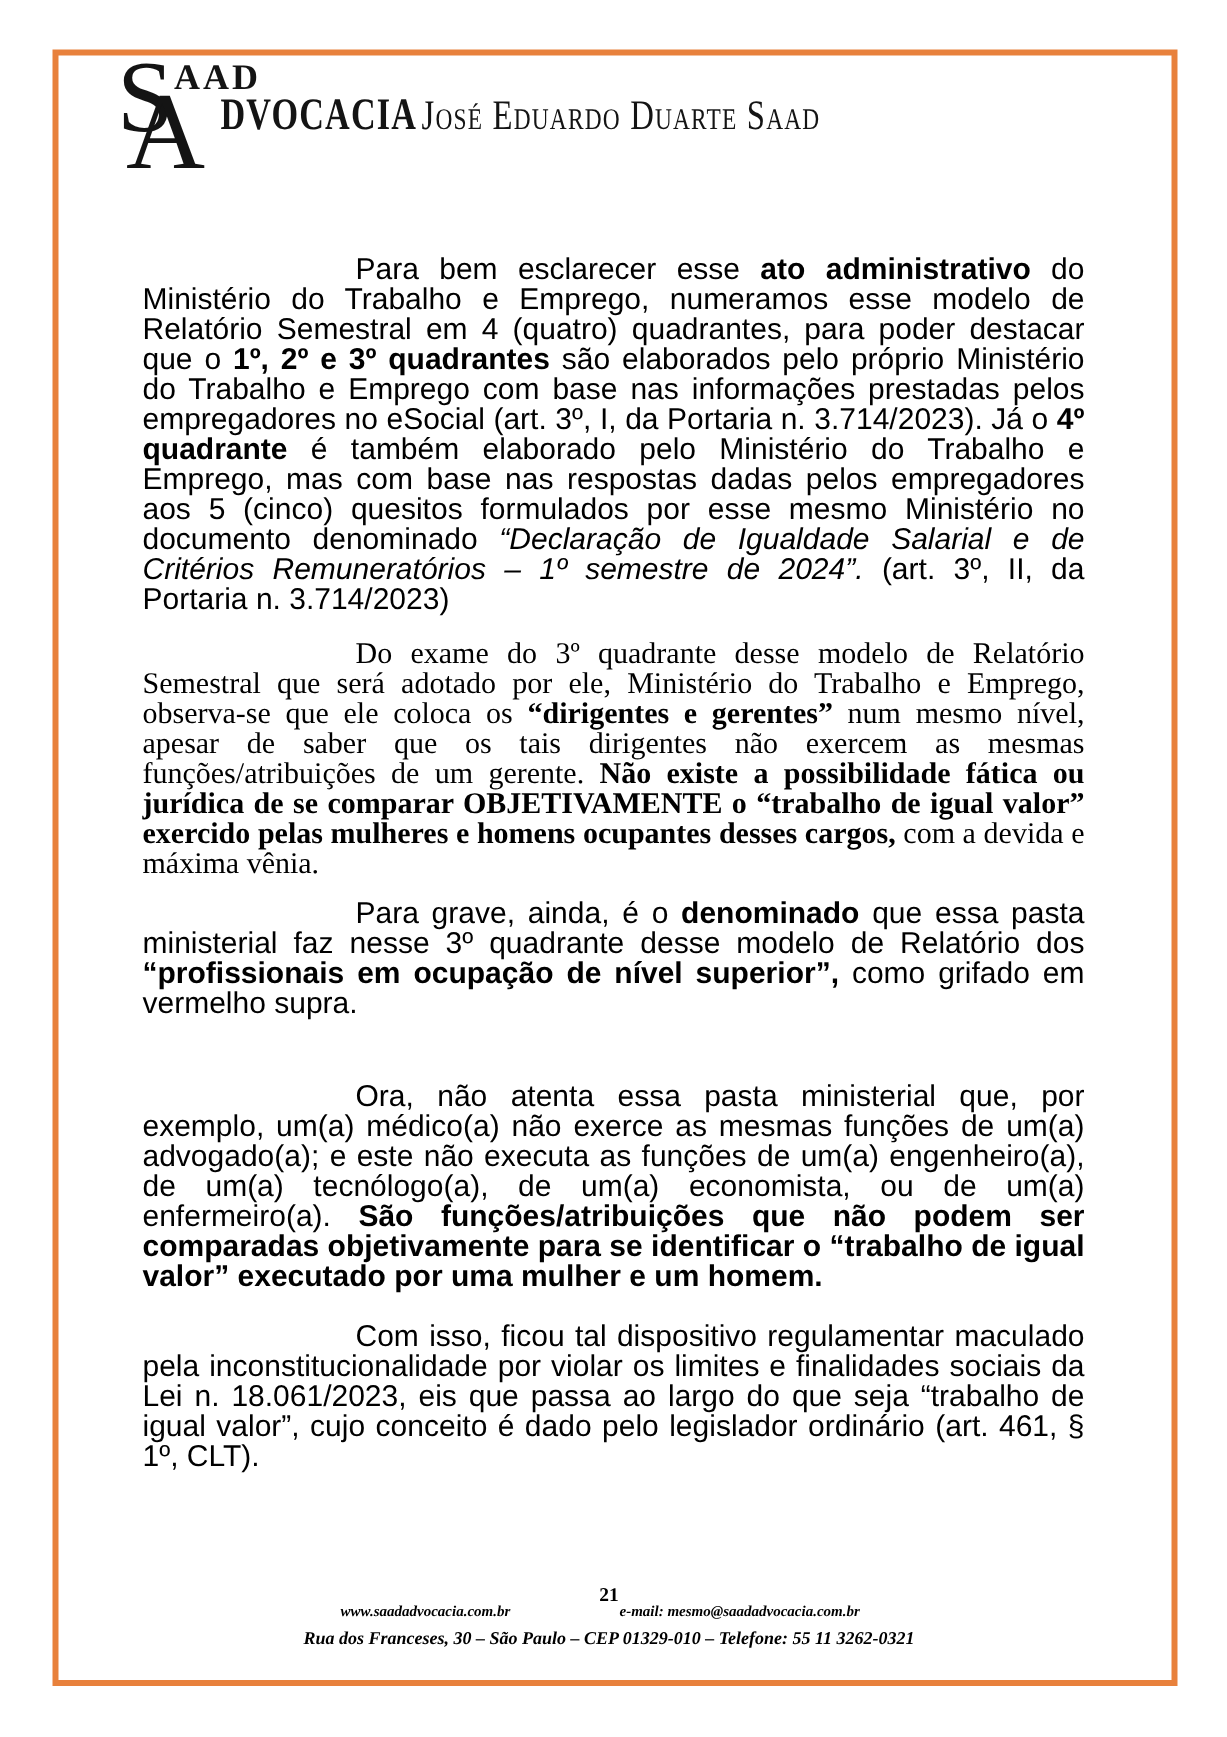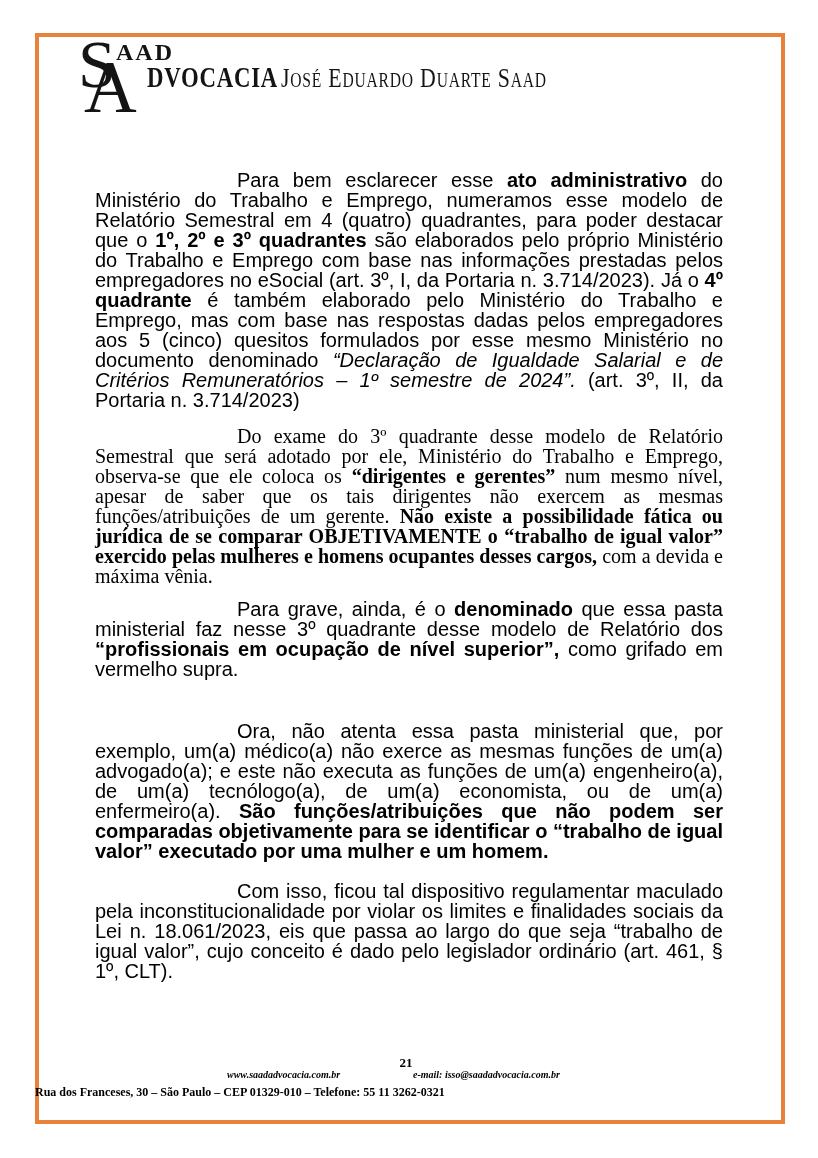--- a/index.html
+++ b/index.html
@@ -54,23 +54,23 @@
 
   
   .footer-page-number {
     position: absolute; left: 35px; top: 1055px; width: 742px;
     text-align: center;
     font-family: "Liberation Serif", serif;
     font-weight: bold; font-size: 13px;
   }
   .footer-address {
     position: absolute; left: 35px; top: 1085px; width: 742px;
-    text-align: left;
+    text-align: center;
     font-family: "Liberation Serif", serif;
-    font-weight: bold; font-size: 12px;
+    font-weight: bold; font-style: italic; font-size: 12px;
   }
   .footer-website, .footer-email {
     position: absolute; top: 1069px;
     font-family: "Liberation Serif", serif;
     font-weight: bold; font-style: italic; font-size: 10px;
     white-space: nowrap;
   }
   .footer-website { left: 227px; }
   .footer-email   { left: 413px; }
 </style>
@@ -94,16 +94,16 @@
       <p><span>Do exame do 3º quadrante desse modelo de Relatório Semestral que será adotado por ele, Ministério do Trabalho e Emprego, observa-se que ele coloca os </span><span class="run-bold">“dirigentes e gerentes”</span><span> num mesmo nível, apesar de saber que os tais dirigentes não exercem as mesmas funções/atribuições de um gerente. </span><span class="run-bold">Não existe a possibilidade fática ou jurídica de se comparar OBJETIVAMENTE o “trabalho de igual valor” exercido pelas mulheres e homens ocupantes desses cargos,</span><span> com a devida e máxima vênia.</span></p>
       <p><span>Para grave, ainda, é o </span><span class="run-bold">denominado</span><span> que essa pasta ministerial faz nesse 3º quadrante desse modelo de Relatório dos </span><span class="run-bold">“profissionais em ocupação de nível superior”,</span><span> como grifado em vermelho supra.</span></p>
       <p><span>Ora, não atenta essa pasta ministerial que, por exemplo, um(a) médico(a) não exerce as mesmas funções de um(a) advogado(a); e este não executa as funções de um(a) engenheiro(a), de um(a) tecnólogo(a), de um(a) economista, ou de um(a) enfermeiro(a). </span><span class="run-bold">São funções/atribuições que não podem ser comparadas objetivamente para se identificar o “trabalho de igual valor” executado por uma mulher e um homem.</span></p>
       <p><span>Com isso, ficou tal dispositivo regulamentar maculado pela inconstitucionalidade por violar os limites e finalidades sociais da Lei n. 18.061/2023, eis que passa ao largo do que seja “trabalho de igual valor”, cujo conceito é dado pelo legislador ordinário (art. 461, § 1º, CLT).</span></p>
     </main>
 
   <footer>
     <div class="footer-page-number">21</div>
     <div class="footer-address">Rua dos Franceses, 30 – São Paulo – CEP 01329-010 – Telefone: 55 11 3262-0321</div>
     <span class="footer-website">www.saadadvocacia.com.br</span>
-    <span class="footer-email">e-mail: isso@saadadvocacia.com.br</span>
+    <span class="footer-email">e-mail: mesmo@saadadvocacia.com.br</span>
   </footer>
 
 </div>
 
 </body></html>

